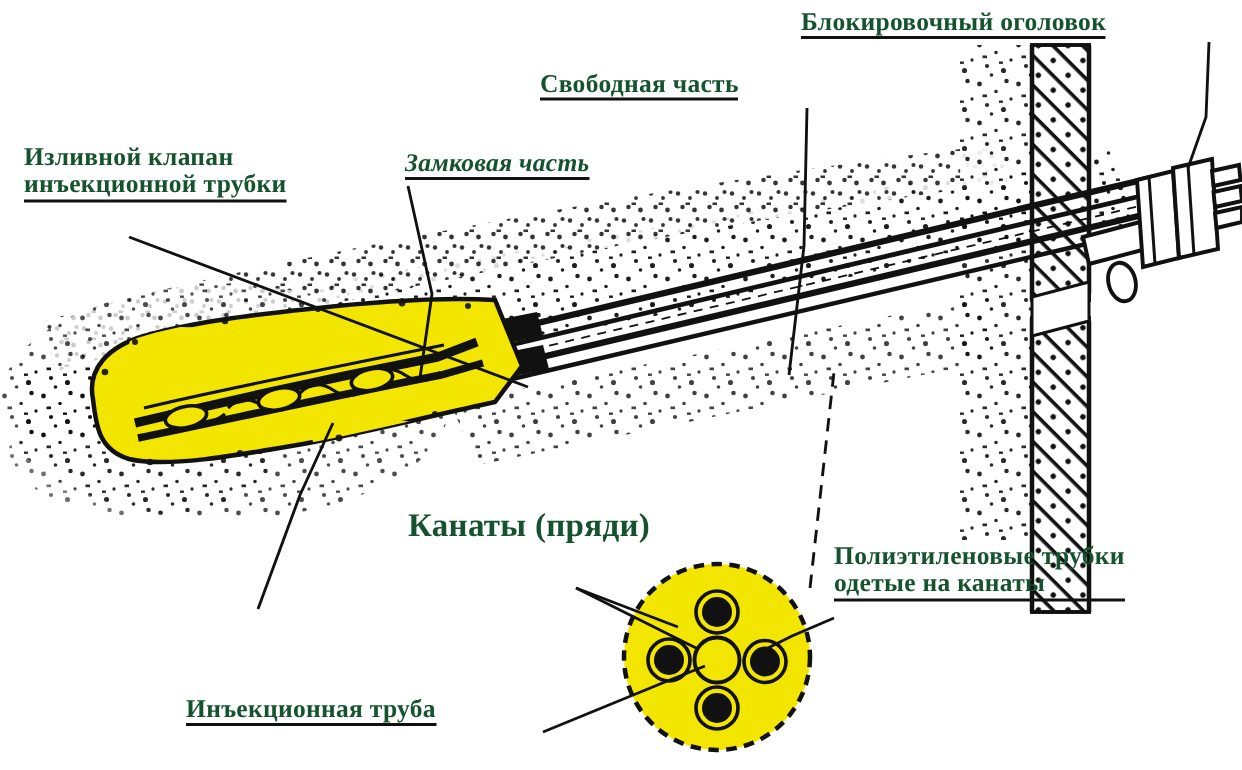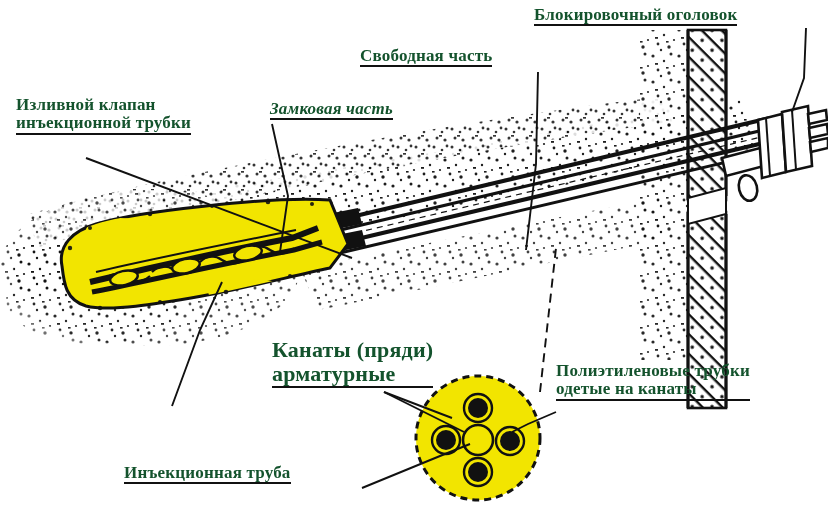--- a/index.html
+++ b/index.html
@@ -237,21 +237,20 @@
     <span class="ln u-block">Свободная часть</span>
   </div>
 
   <div class="lbl" style="left:534px; top:6px;   font-size:17px;">
     <span class="ln u-block">Блокировочный оголовок</span>
   </div>
 
 
   <div class="lbl" style="left:236px; top:338px; font-size:22px;margin-left:36px;">
     <span class="ln">Канаты (пряди)</span>
-    <span class="ln u-block">арматурные</span>
   </div>
 
   <div class="lbl" style="left:556px; top:362px; font-size:17px;">
     <span class="ln">Полиэтиленовые трубки</span>
     <span class="ln u-block">одетые на канаты</span>
   </div>
 
   <div class="lbl" style="left:124px; top:464px; font-size:17px;">
     <span class="ln u-block">Инъекционная труба</span>
   </div>

